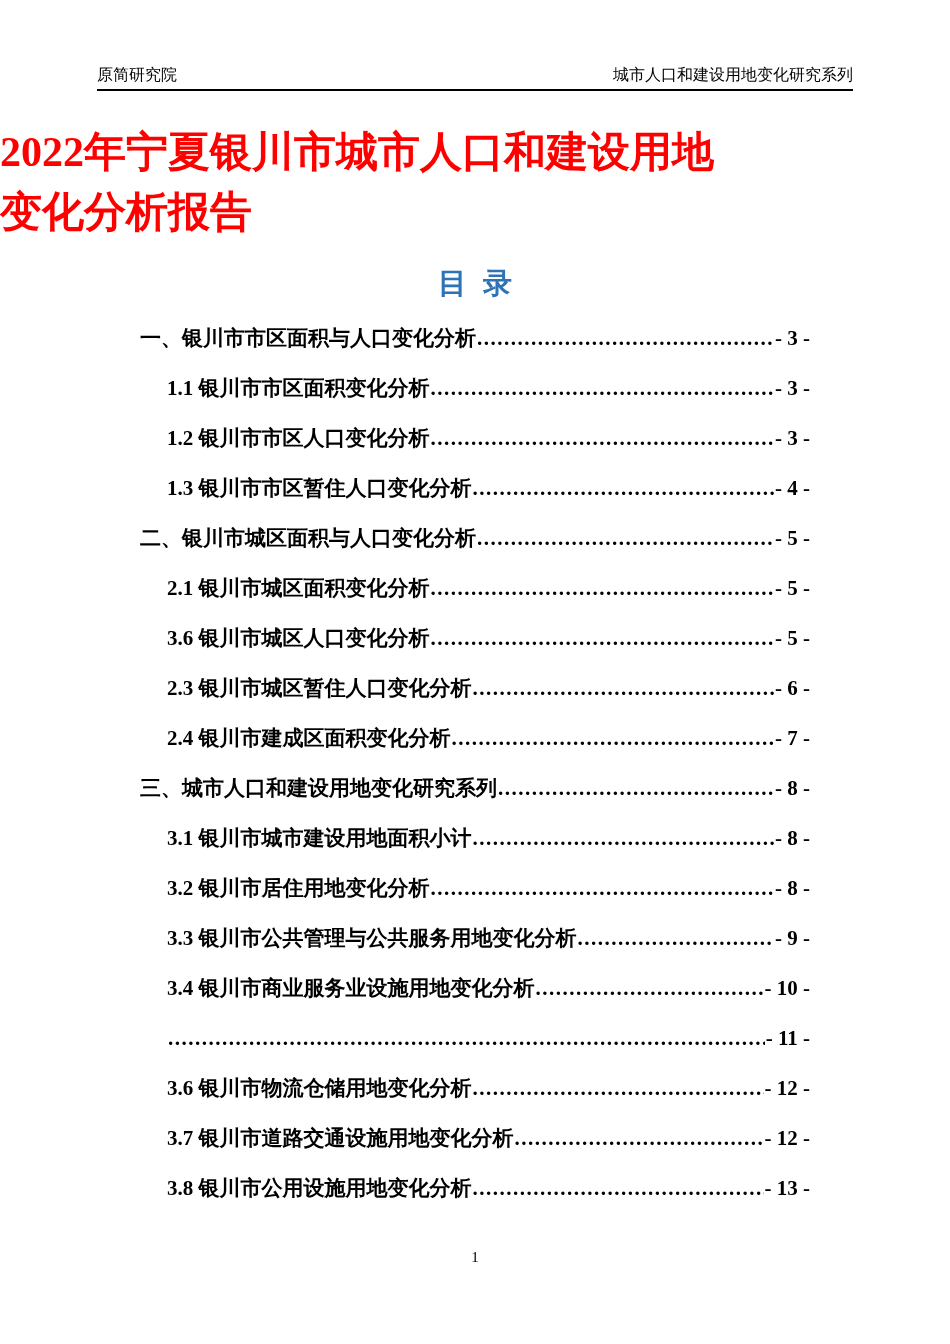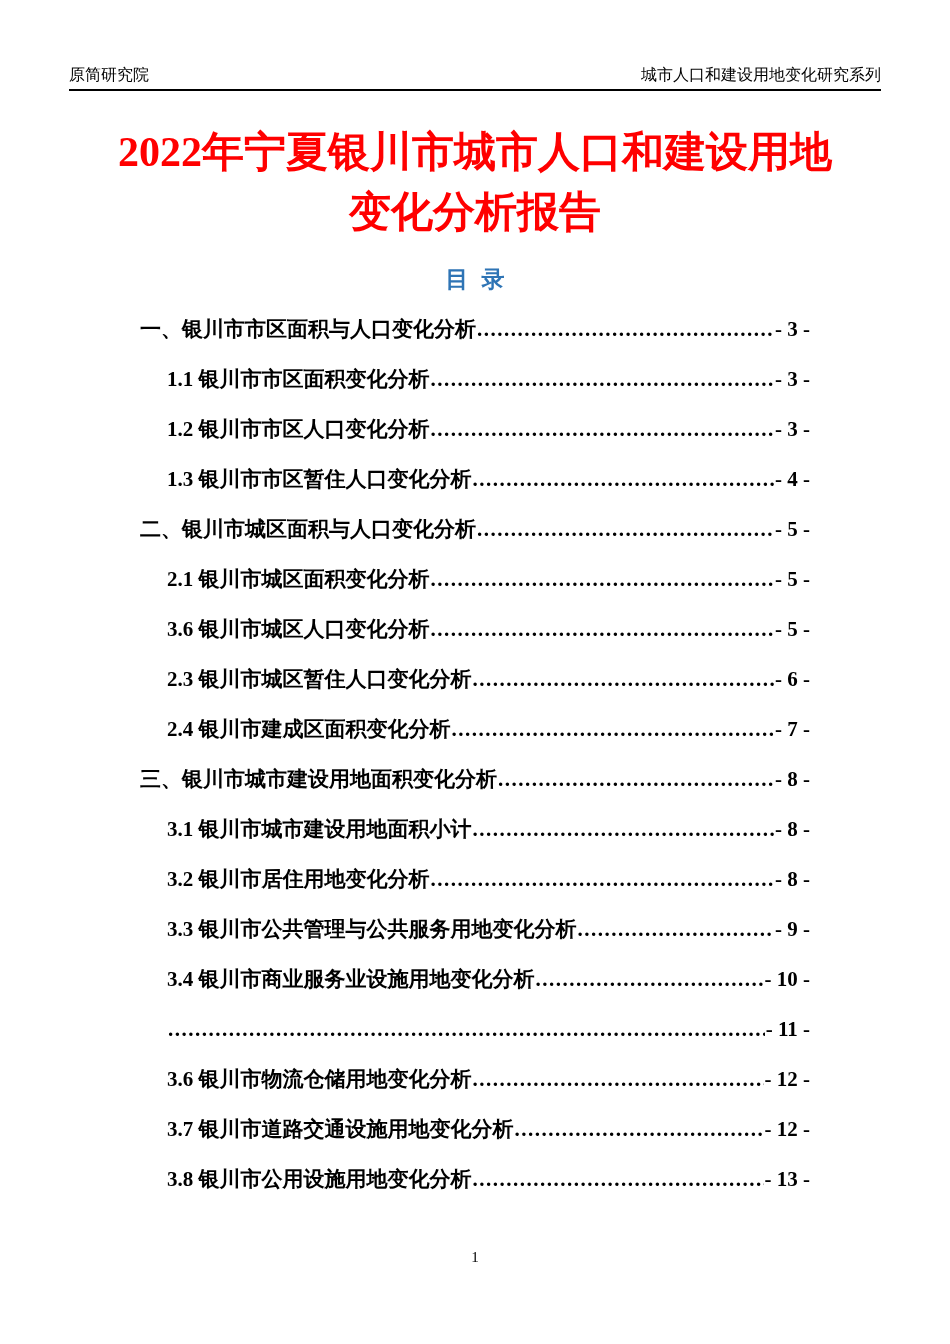--- a/index.html
+++ b/index.html
@@ -9,48 +9,48 @@
     width: 950px;
     height: 1344px;
     margin: 0 auto;
     background: #ffffff;
     overflow: hidden;
     font-family: "Liberation Serif", "DejaVu Serif", serif;
     color: #000000;
   }
   
   .header-wrap {
-    margin: 0 69px;
+    margin: 0 97px;
     padding-top: 64px;
   }
   .header-line {
     display: flex;
     justify-content: space-between;
     align-items: flex-end;
     font-size: 16px;
     line-height: 22px;
     padding-bottom: 3px;
     border-bottom: 2.5px solid #000000;
   }
   
   .report-title {
     margin-top: 32px;
-    text-align: center;
+    text-align: left;
     color: #FF0000;
     font-weight: bold;
     font-size: 42px;
     line-height: 1.42;
     font-family: "Liberation Serif", "DejaVu Serif", serif;
   }
   
   .toc-heading {
     margin-top: 22px;
     text-align: center;
     color: #2E74B5;
-    font-size: 23px;
+    font-size: 29px;
     font-weight: bold;
     white-space: pre;
     font-family: "Liberation Sans", "DejaVu Sans", sans-serif;
   }
   
   .toc-list {
     margin: 22px 140px 0 140px;
     font-size: 21px;
     font-weight: bold;
   }
@@ -143,21 +143,21 @@
       <span class="toc-label">2.3 银川市城区暂住人口变化分析</span>
       <span class="toc-dots"></span>
       <span class="toc-page">- 6 -</span>
     </div>
       <div class="toc-row level-2">
       <span class="toc-label">2.4 银川市建成区面积变化分析</span>
       <span class="toc-dots"></span>
       <span class="toc-page">- 7 -</span>
     </div>
       <div class="toc-row level-1">
-      <span class="toc-label">三、银川市城市建设用地面积变化分析</span>
+      <span class="toc-label">三、城市人口和建设用地变化研究系列</span>
       <span class="toc-dots"></span>
       <span class="toc-page">- 8 -</span>
     </div>
       <div class="toc-row level-2">
       <span class="toc-label">3.1 银川市城市建设用地面积小计</span>
       <span class="toc-dots"></span>
       <span class="toc-page">- 8 -</span>
     </div>
       <div class="toc-row level-2">
       <span class="toc-label">3.2 银川市居住用地变化分析</span>

